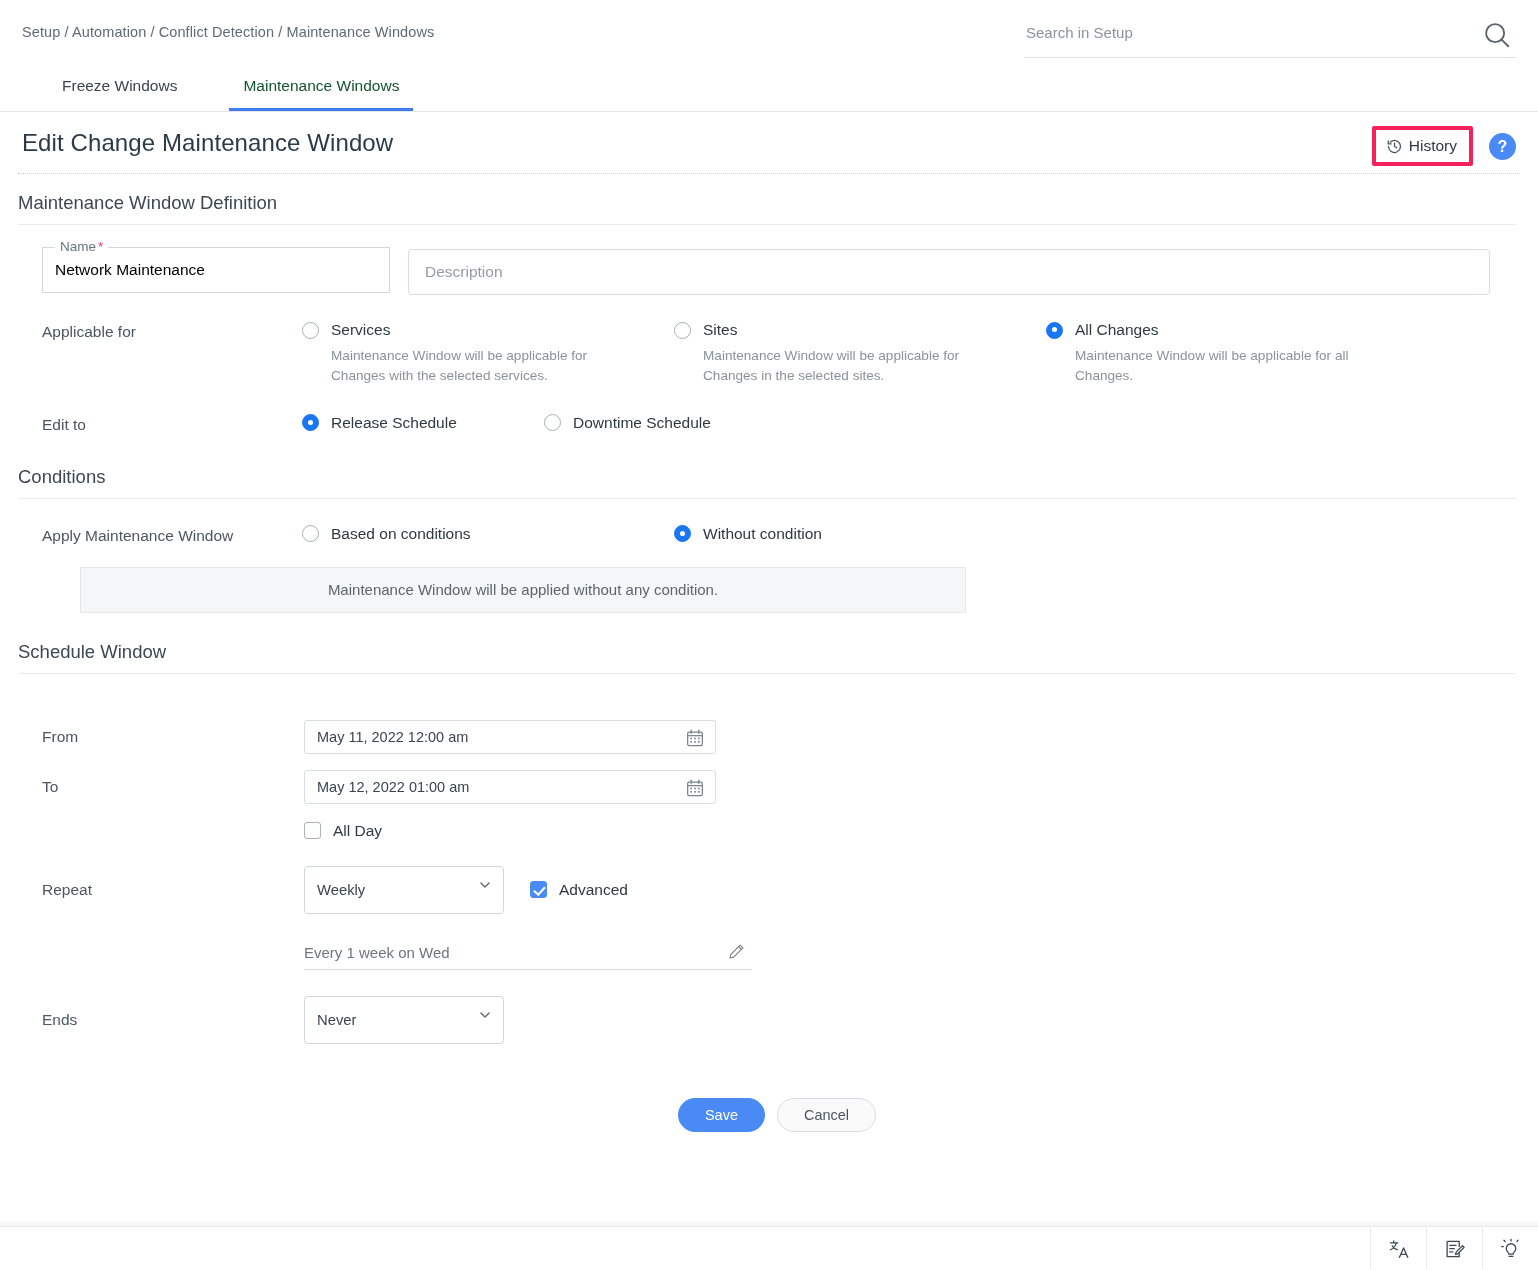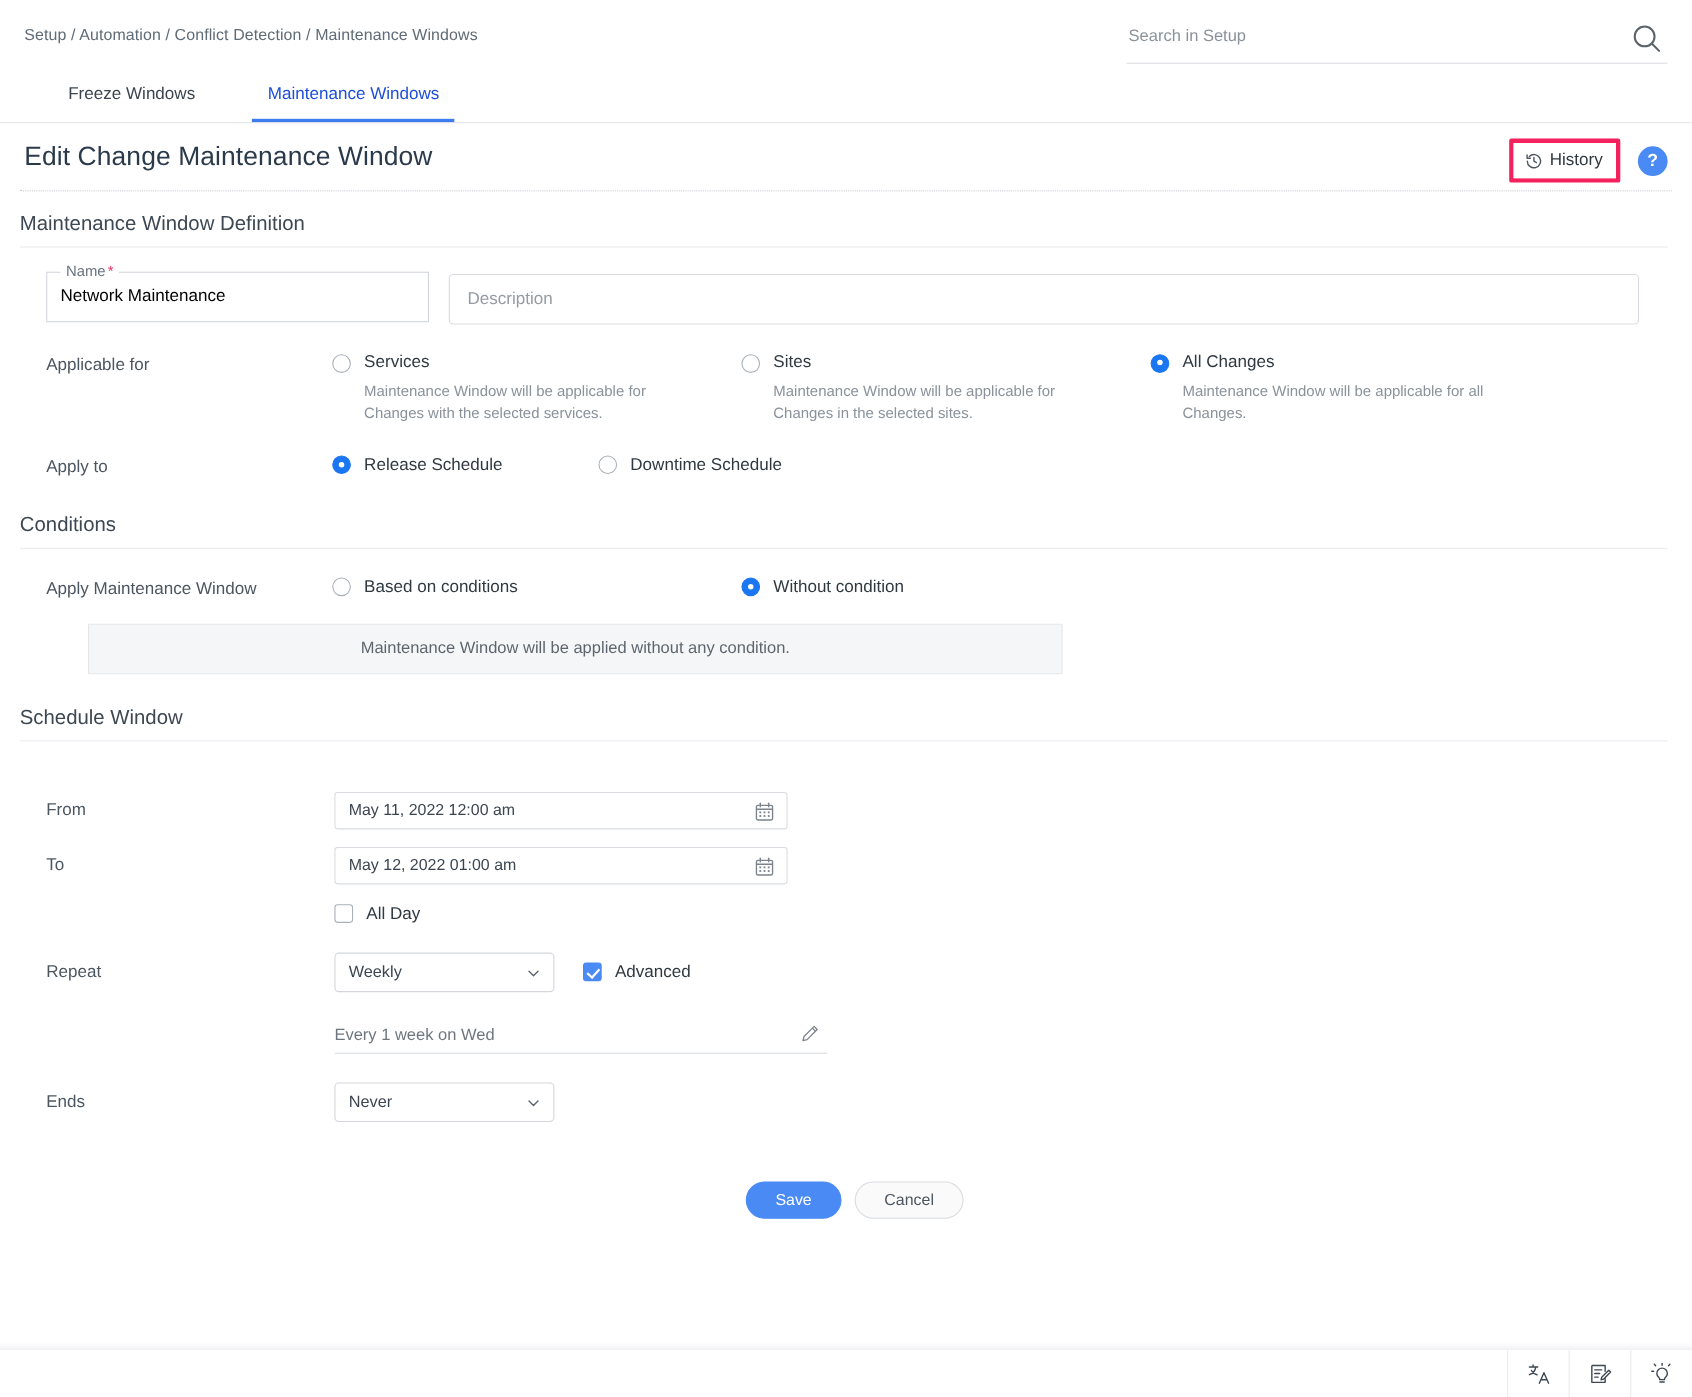--- a/index.html
+++ b/index.html
@@ -63,21 +63,21 @@
   .tab {
     font-size: 15.5px;
     color: #3b4550;
     padding: 0 14px 13px 14px;
     cursor: pointer;
     border-bottom: 3px solid transparent;
     margin-right: 38px;
     white-space: nowrap;
   }
   .tab.active {
-    color: #1d4ed8;
+    color: #14532d;
     border-bottom-color: #3f7cf0;
   }
 
   
   .title-row {
     position: relative;
     height: 62px;
     padding: 0 22px;
     display: flex;
     align-items: center;
@@ -339,21 +339,21 @@
     align-items: center;
     gap: 12px;
     cursor: pointer;
   }
   .cb-label { font-size: 15.5px; color: #2f3941; }
 
   
   .select-box {
     position: relative;
     width: 200px;
-    height: 36px;
+    height: 48px;
     border: 1px solid #d3d7dc;
     border-radius: 4px;
     display: flex;
     align-items: center;
     cursor: pointer;
     background: #fff;
   }
   .select-val {
     font-size: 14.8px;
     color: #3b4550;
@@ -521,21 +521,21 @@
       <div class="radio-col">
         <div class="radio-line">
           <span class="radio checked"></span>
           <span class="radio-label">All Changes</span>
         </div>
         <div class="radio-desc">Maintenance Window will be applicable for all Changes.</div>
       </div>
     </div>
 
     <div class="field-row applyto-row">
-      <div class="field-label">Apply to</div>
+      <div class="field-label">Edit to</div>
       <div style="flex:0 0 242px;">
         <div class="radio-line">
           <span class="radio checked"></span>
           <span class="radio-label">Release Schedule</span>
         </div>
       </div>
       <div>
         <div class="radio-line">
           <span class="radio"></span>
           <span class="radio-label">Downtime Schedule</span>

